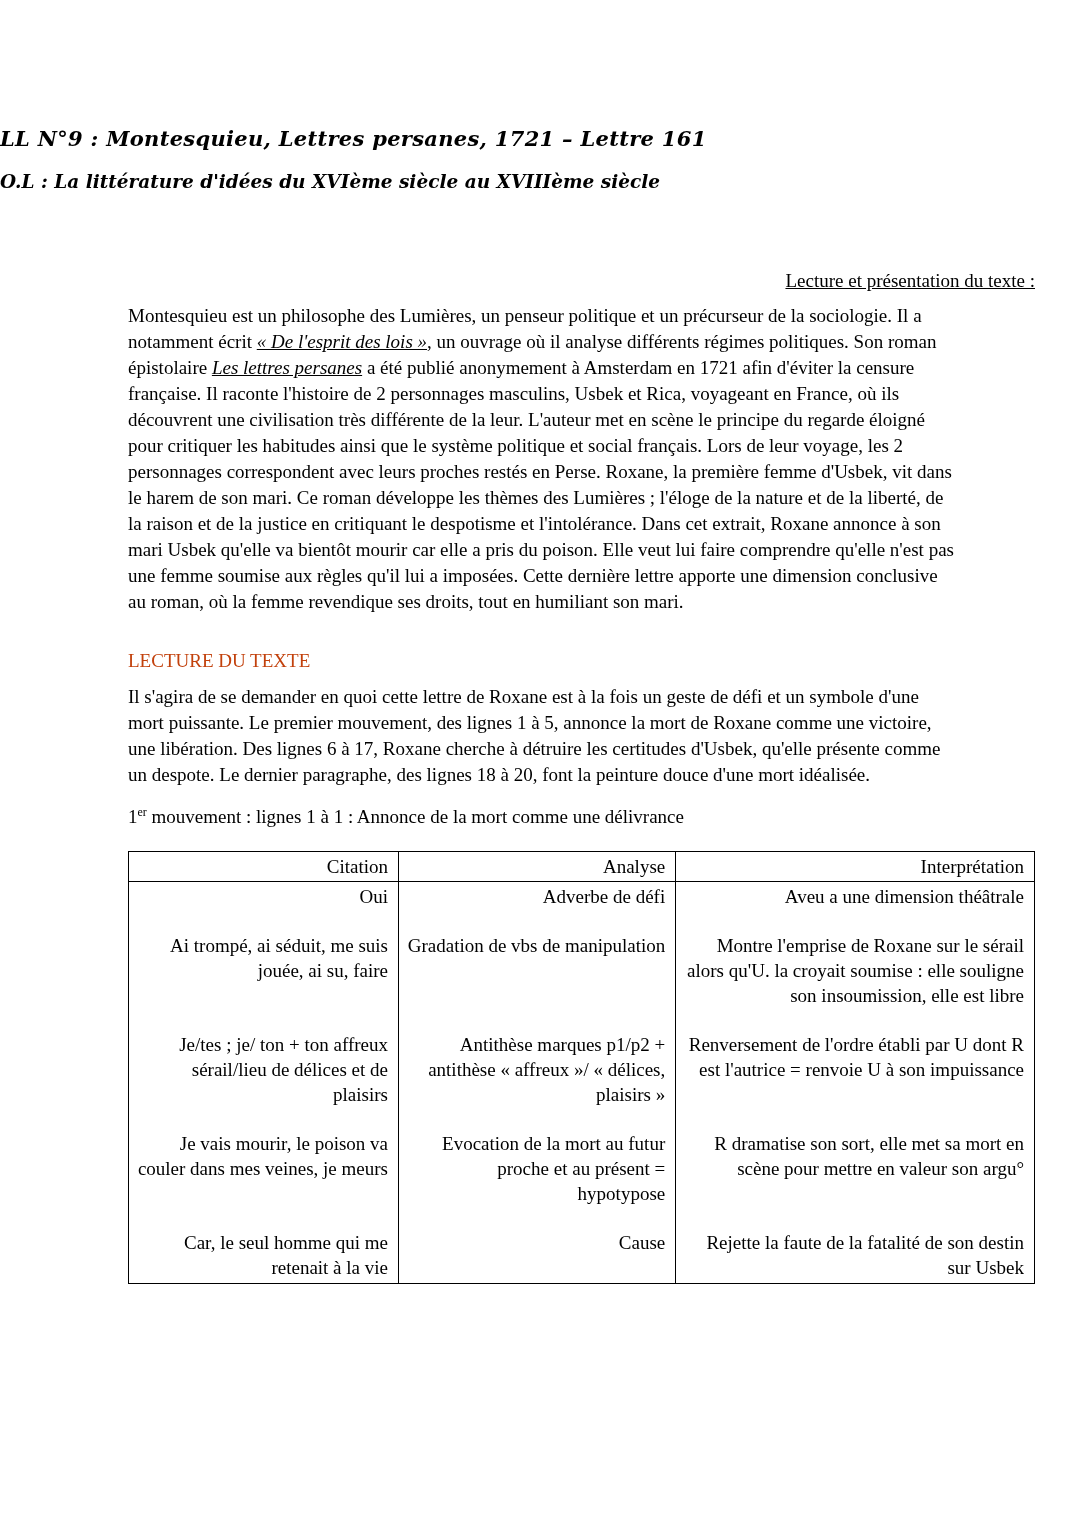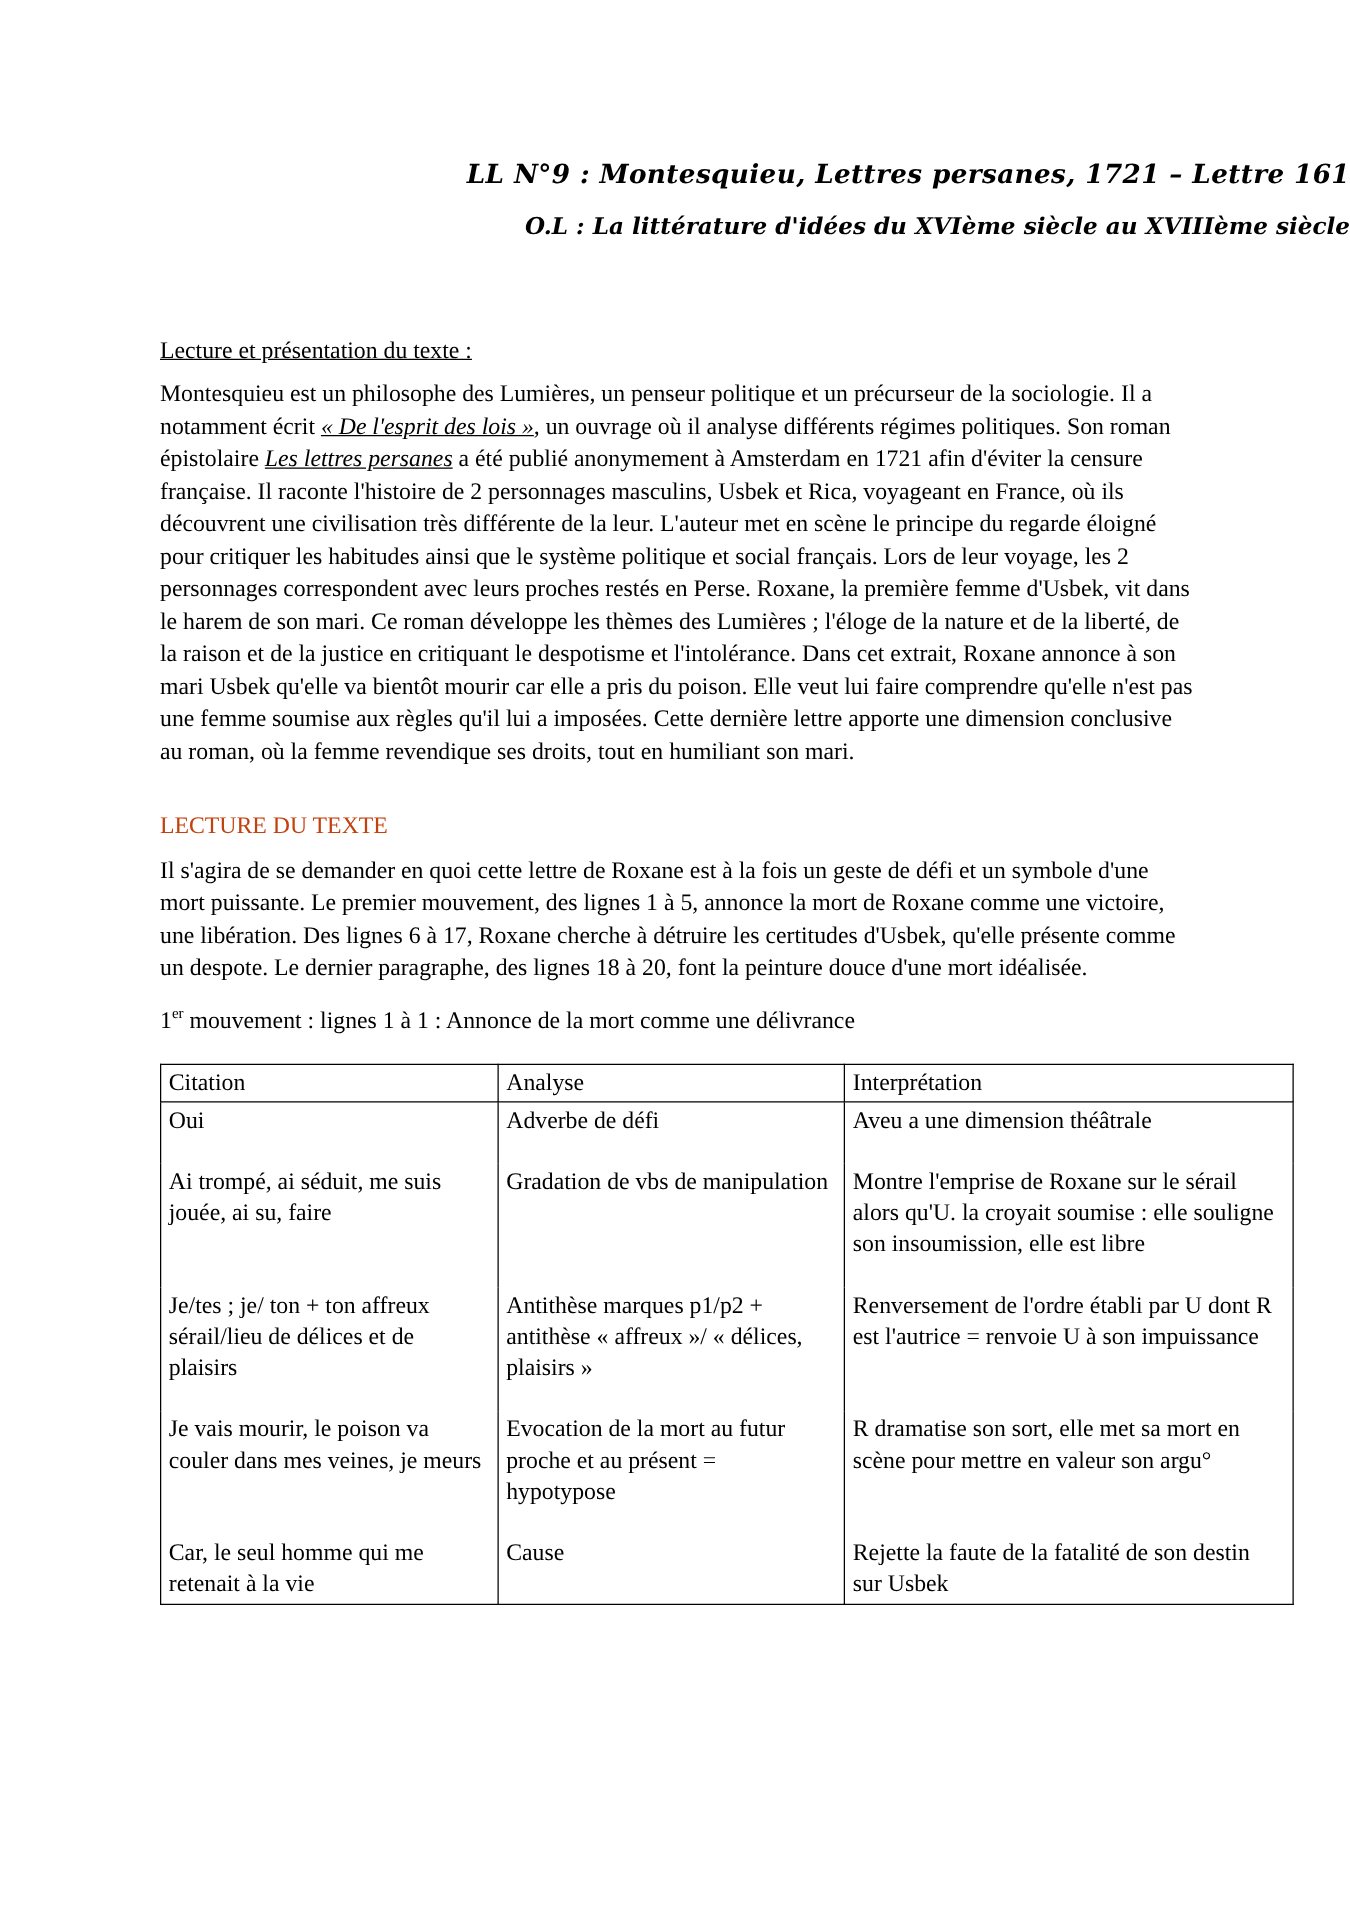--- a/index.html
+++ b/index.html
@@ -13,51 +13,51 @@
   }
   .page {
     position: relative;
     width: 1080px;
     height: 1527px;
     background: #ffffff;
     overflow: hidden;
   }
   .titles {
     padding-top: 126px;
-    text-align: right;
+    text-align: left;
     font-family: "DejaVu Serif", serif;
     font-style: italic;
     font-weight: bold;
   }
   .title-line1 { font-size: 21px; letter-spacing: 0.3px; }
   .title-line2 { font-size: 18.5px; margin-top: 20px; }
   .content { margin: 0 45px 0 128px; }
   h3 { font-size: 19px; font-weight: normal; line-height: 26px; }
   .underlined { text-decoration: underline; }
-  .section-heading { margin-top: 76px; }
+  .section-heading { margin-top: 76px; text-align: right; }
   p.body-par { margin-top: 9px; line-height: 26px; width: 826px; }
   p.lecture-par { margin-top: 10px; }
   .work-ref { font-style: italic; text-decoration: underline; text-align: center; }
   .red-heading { margin-top: 33px; color: #c2410c; }
   .section-heading-2 { margin-top: 72px; }
   .movement-line { margin-top: 16px; line-height: 26px; }
   sup { font-size: 12px; line-height: 0; }
   .analysis-table {
     width: 100%;
     border-collapse: collapse;
     margin-top: 21px;
     table-layout: fixed;
   }
   .col-citation { width: 29.8%; }
   .col-analyse { width: 30.6%; }
   .col-interp { width: 39.6%; }
   .analysis-table th, .analysis-table td {
     border: 1.5px solid #000000;
     font-weight: normal;
-    text-align: left;
+    text-align: right;
     vertical-align: top;
     font-size: 19px;
     line-height: 25px;
     padding: 2px 10px 2px 6px;
   }
   .analysis-table tbody td {
     border-top: none;
     border-bottom: none;
     padding-bottom: 22px;
   }

